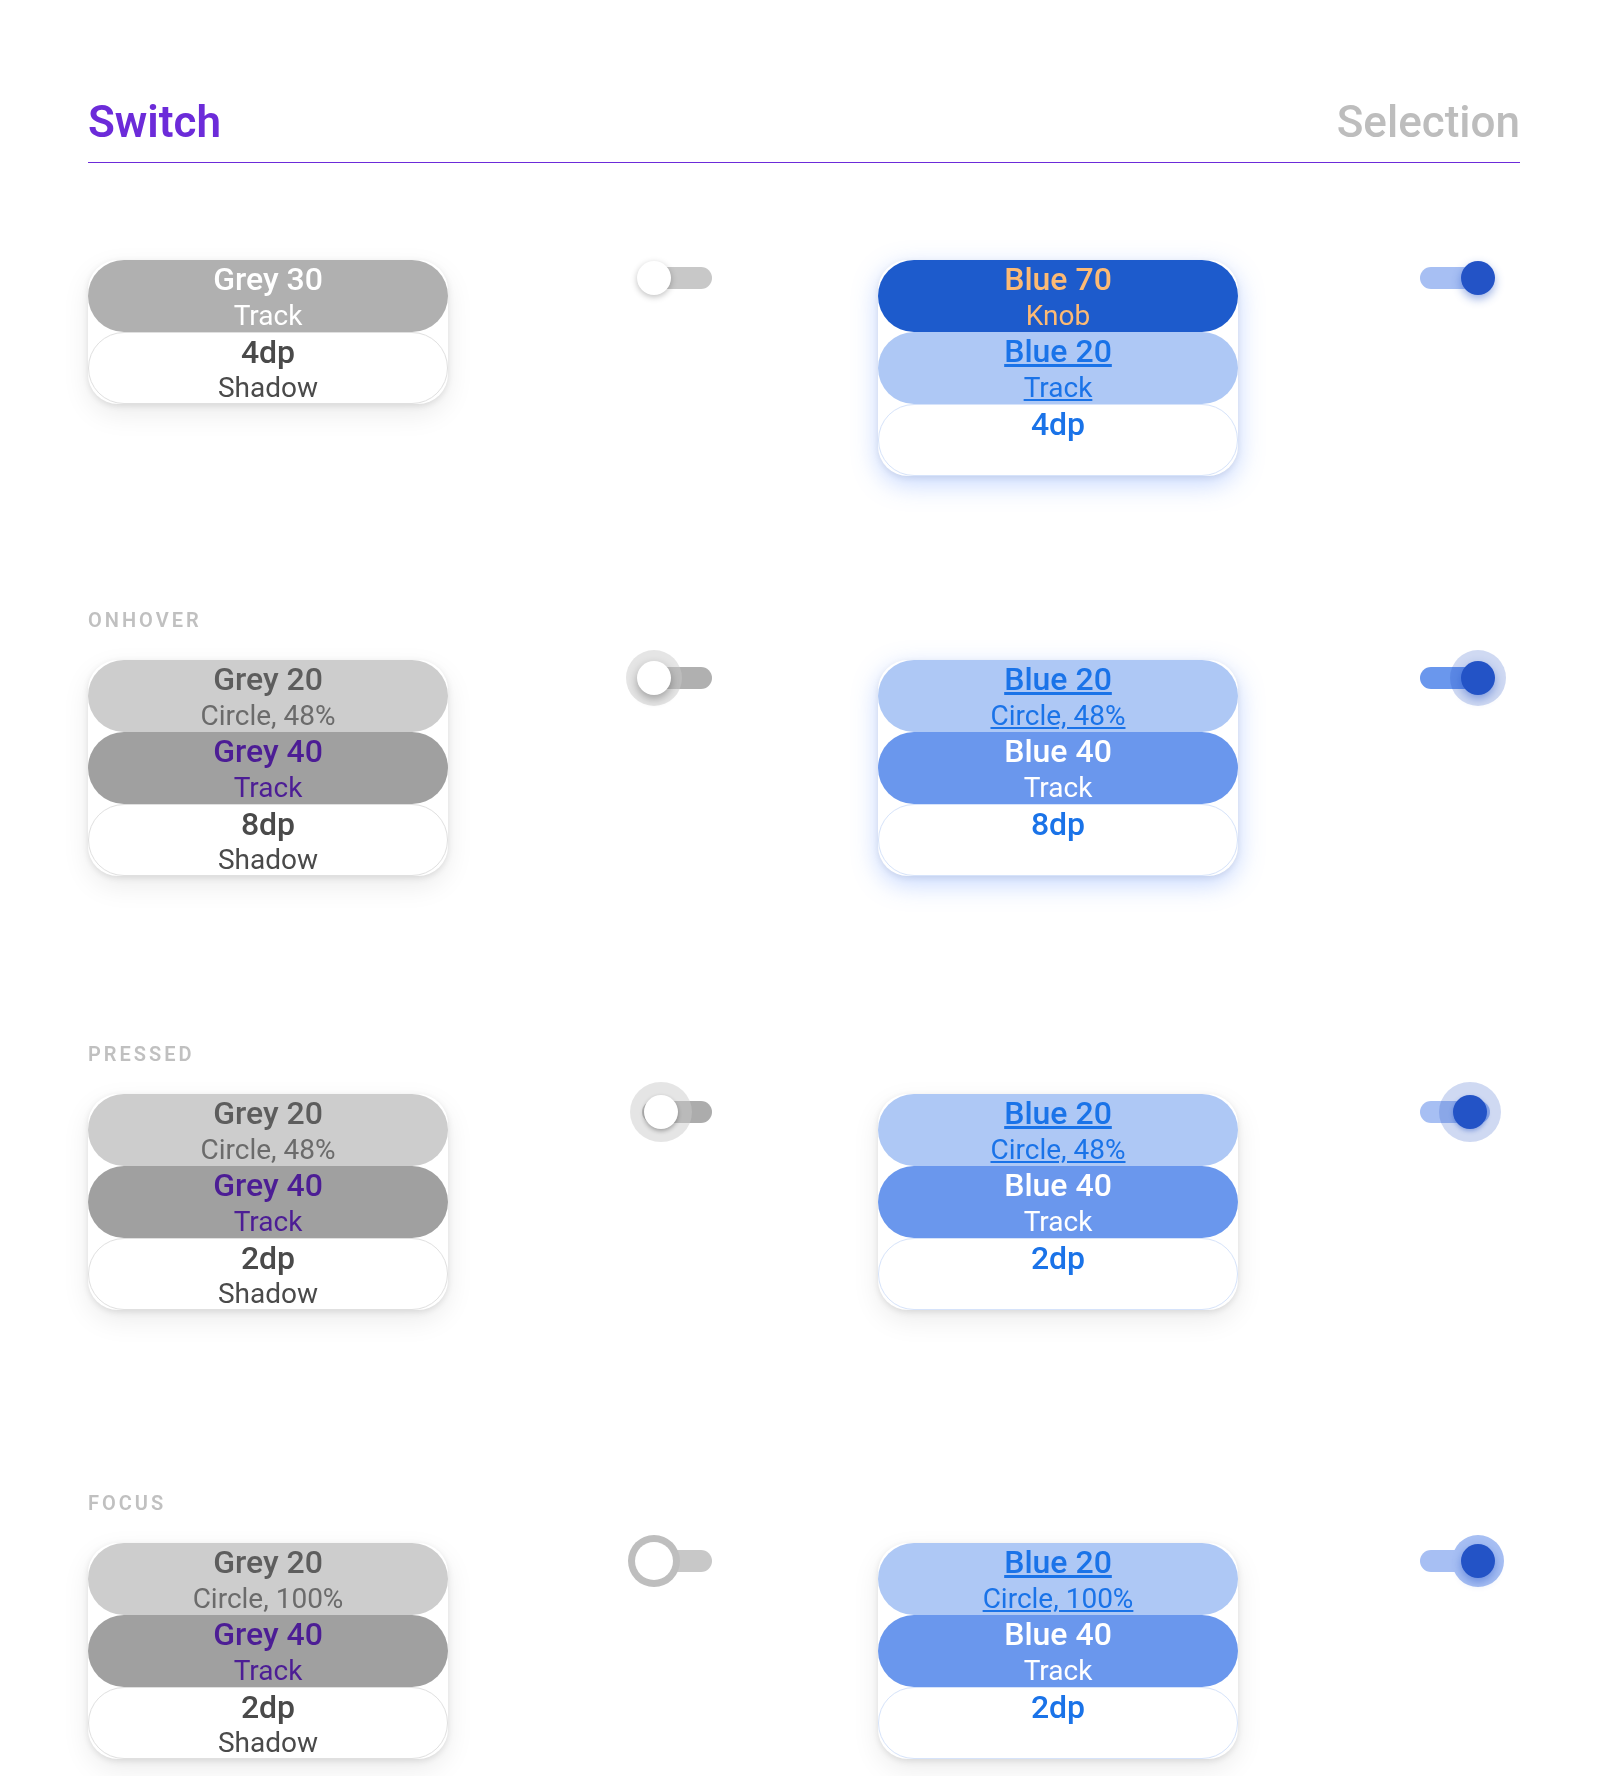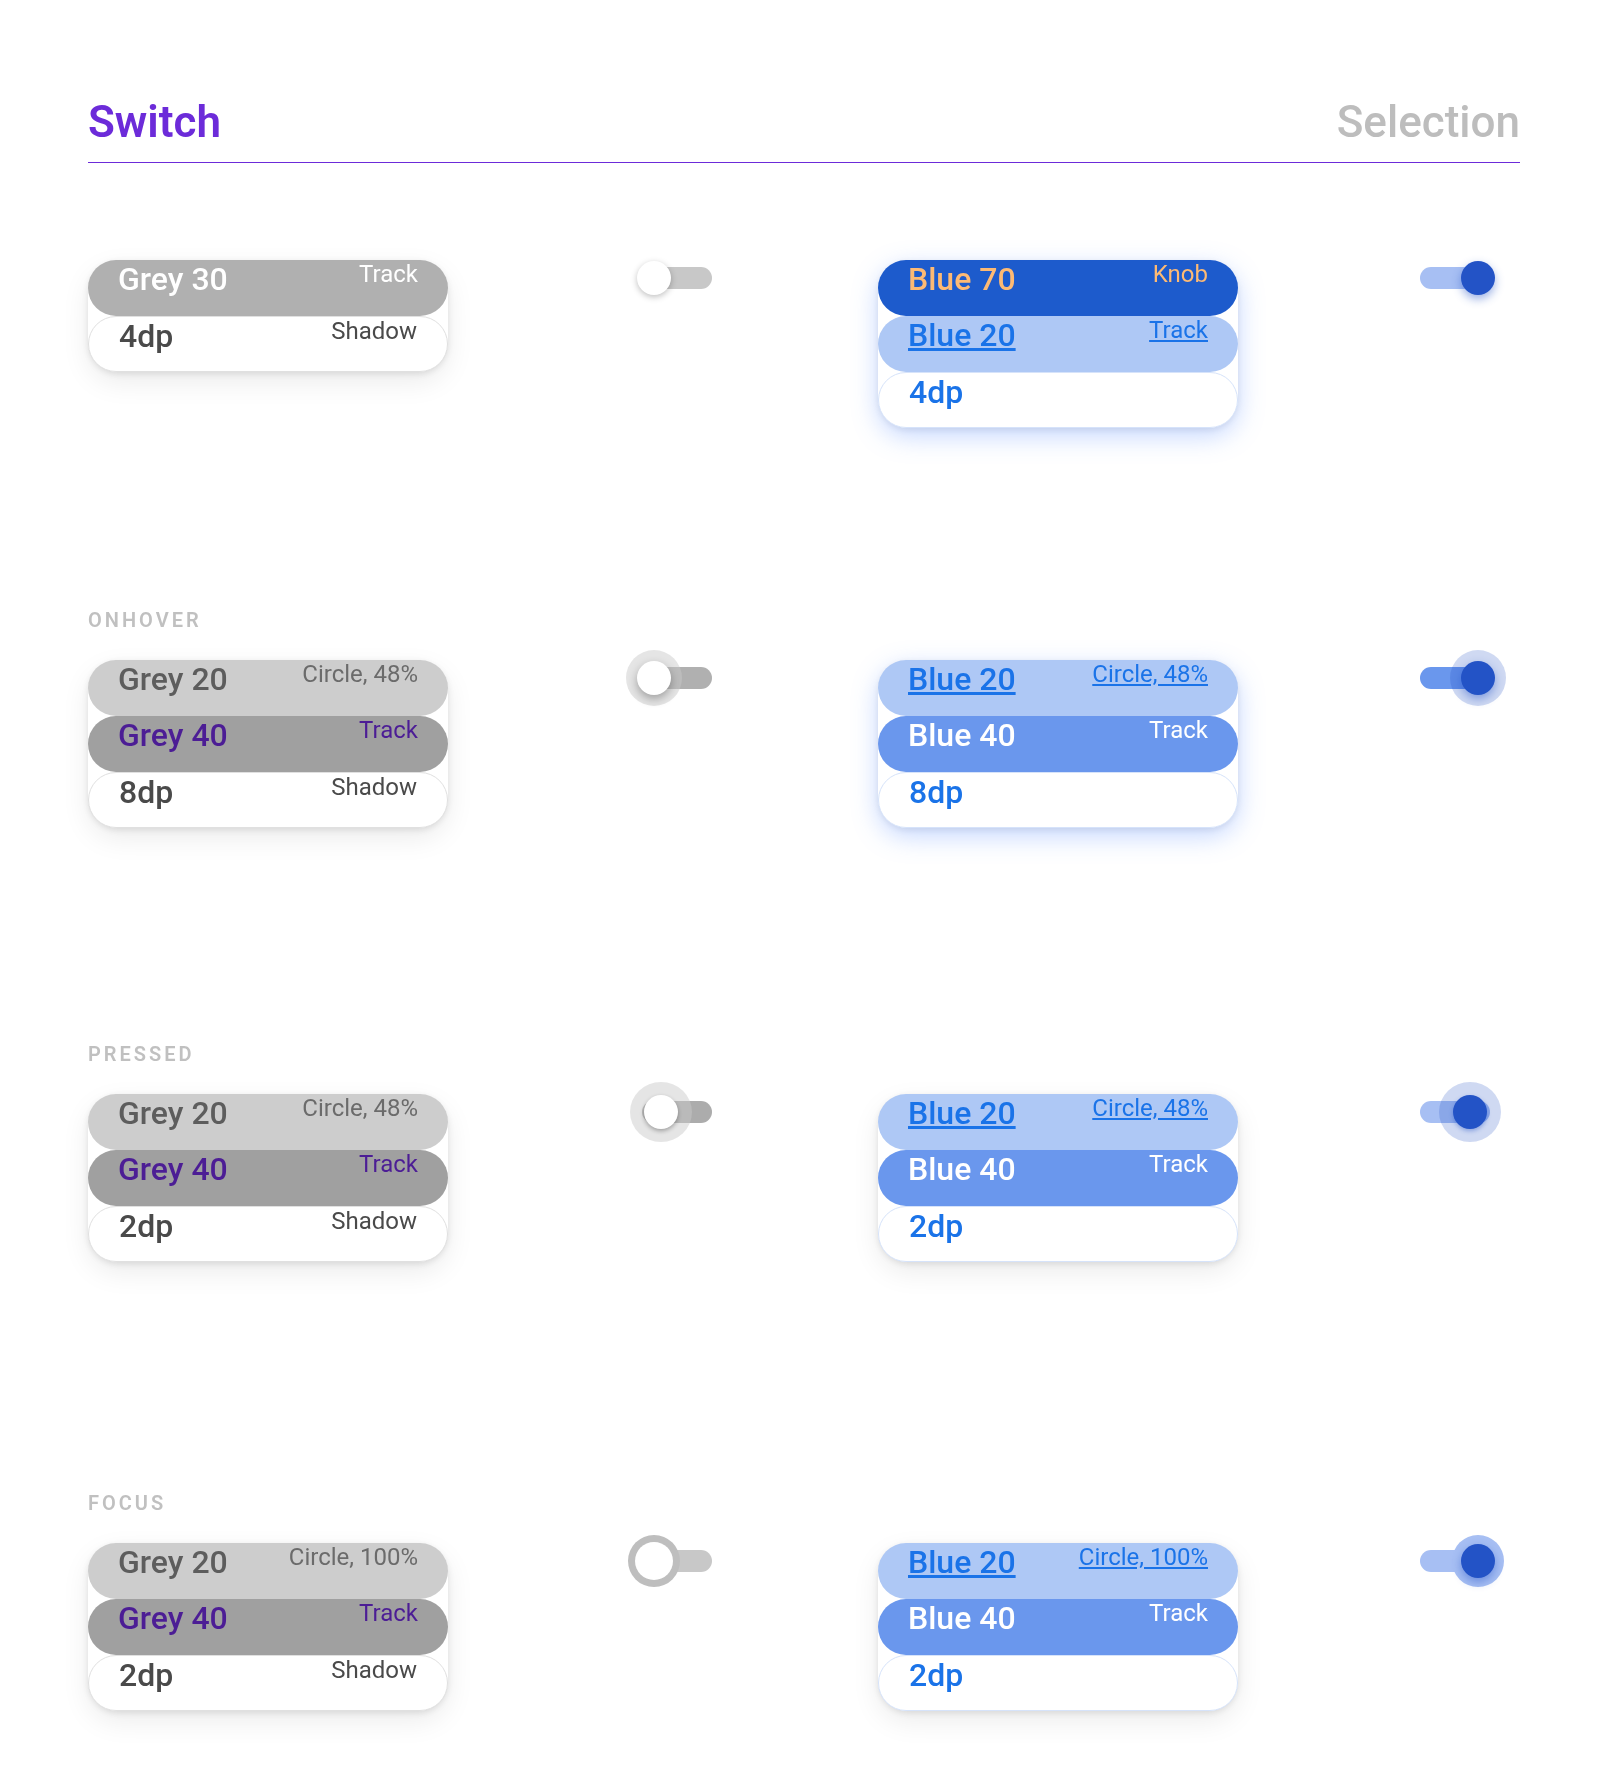--- a/index.html
+++ b/index.html
@@ -69,30 +69,32 @@
   }
   .pill-stack {
     position: absolute;
     width: 360px;
     border-radius: 30px;
     box-shadow: 0 2px 6px rgba(0,0,0,0.10), 0 10px 28px rgba(0,0,0,0.08);
   }
   .pill-stack.off { left: 0; }
   .pill-stack.on  { left: 790px; }
   .pill {
-    height: 56px;
+    height: 72px;
     border-radius: 40px;
     display: flex;
+    align-items: center;
     justify-content: space-between;
     padding: 0 30px;
     font-size: 28px;
     position: relative;
+    flex-direction: column;
   }
   .pill .left  { font-weight: 500; font-size: 32px; }
-  .pill .right { font-size: 24px; font-weight: 400; }
+  .pill .right { font-size: 28px; font-weight: 400; }
   .pill-stack.on .pill .right { font-weight: 400; }
   
   .grey30 { background: var(--grey-30); color: #fff; }
   .grey20 { background: var(--grey-20); color: #6B6B6B; }
   .grey20 .left { color: #5d5d5d; }
   .grey40 { background: var(--grey-40); color: #4c1d95; }
   .white-off { background: #fff; color: #4A4A4A; border: 1px solid #E0E0E0; }
   .blue70 { background: var(--blue-70); color: #fdba74; }
   .blue20 { background: var(--blue-20); color: var(--blue-text); text-decoration: underline; }
   .blue40 { background: var(--blue-40); color: #fff; }

